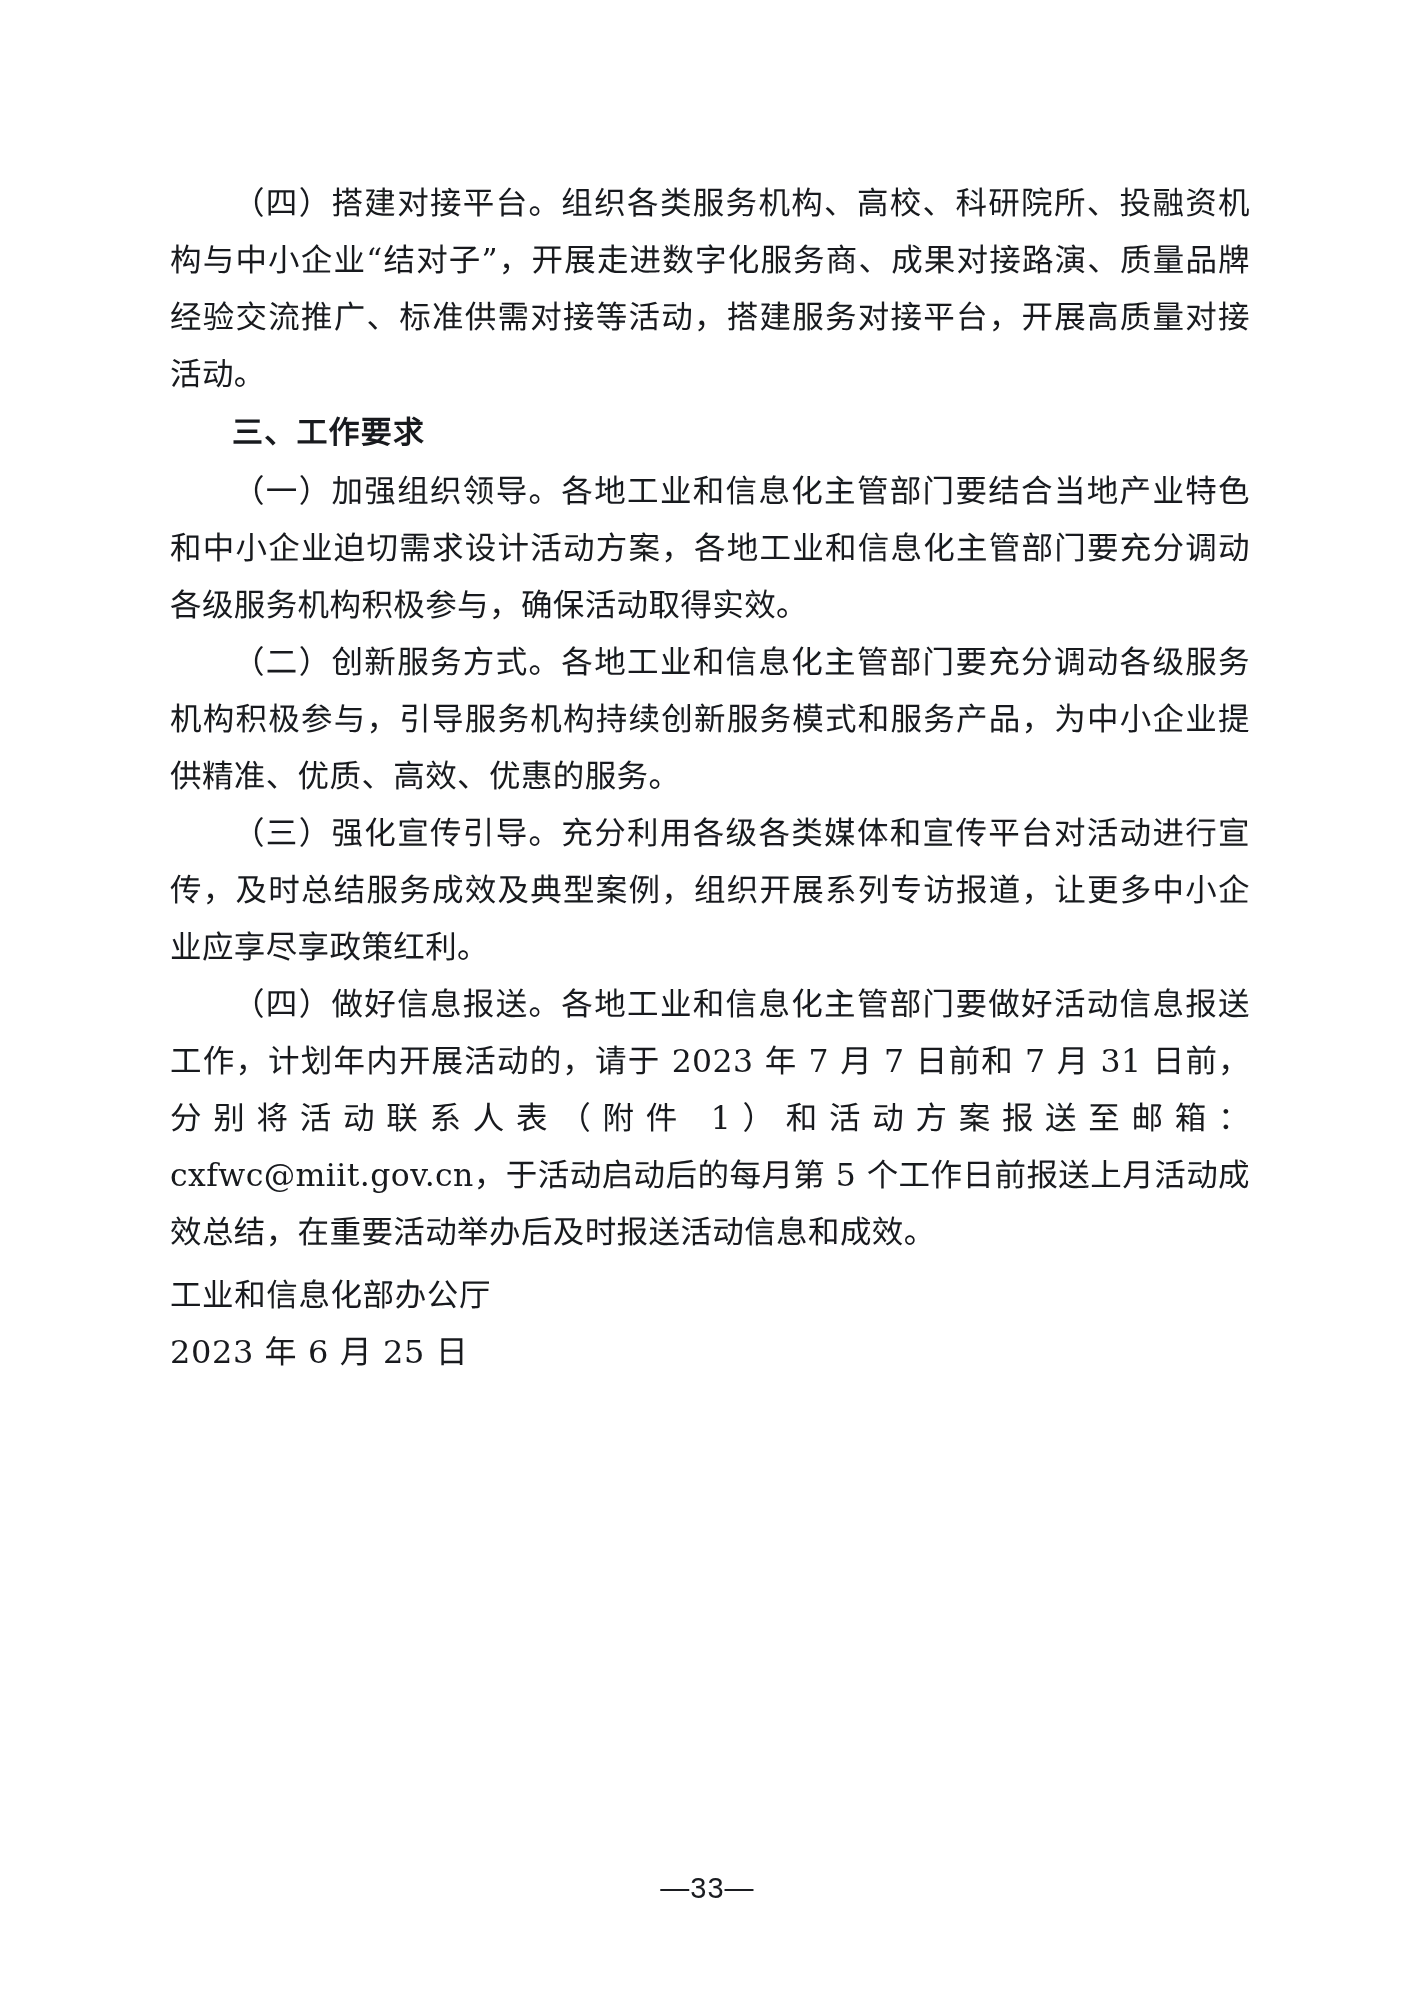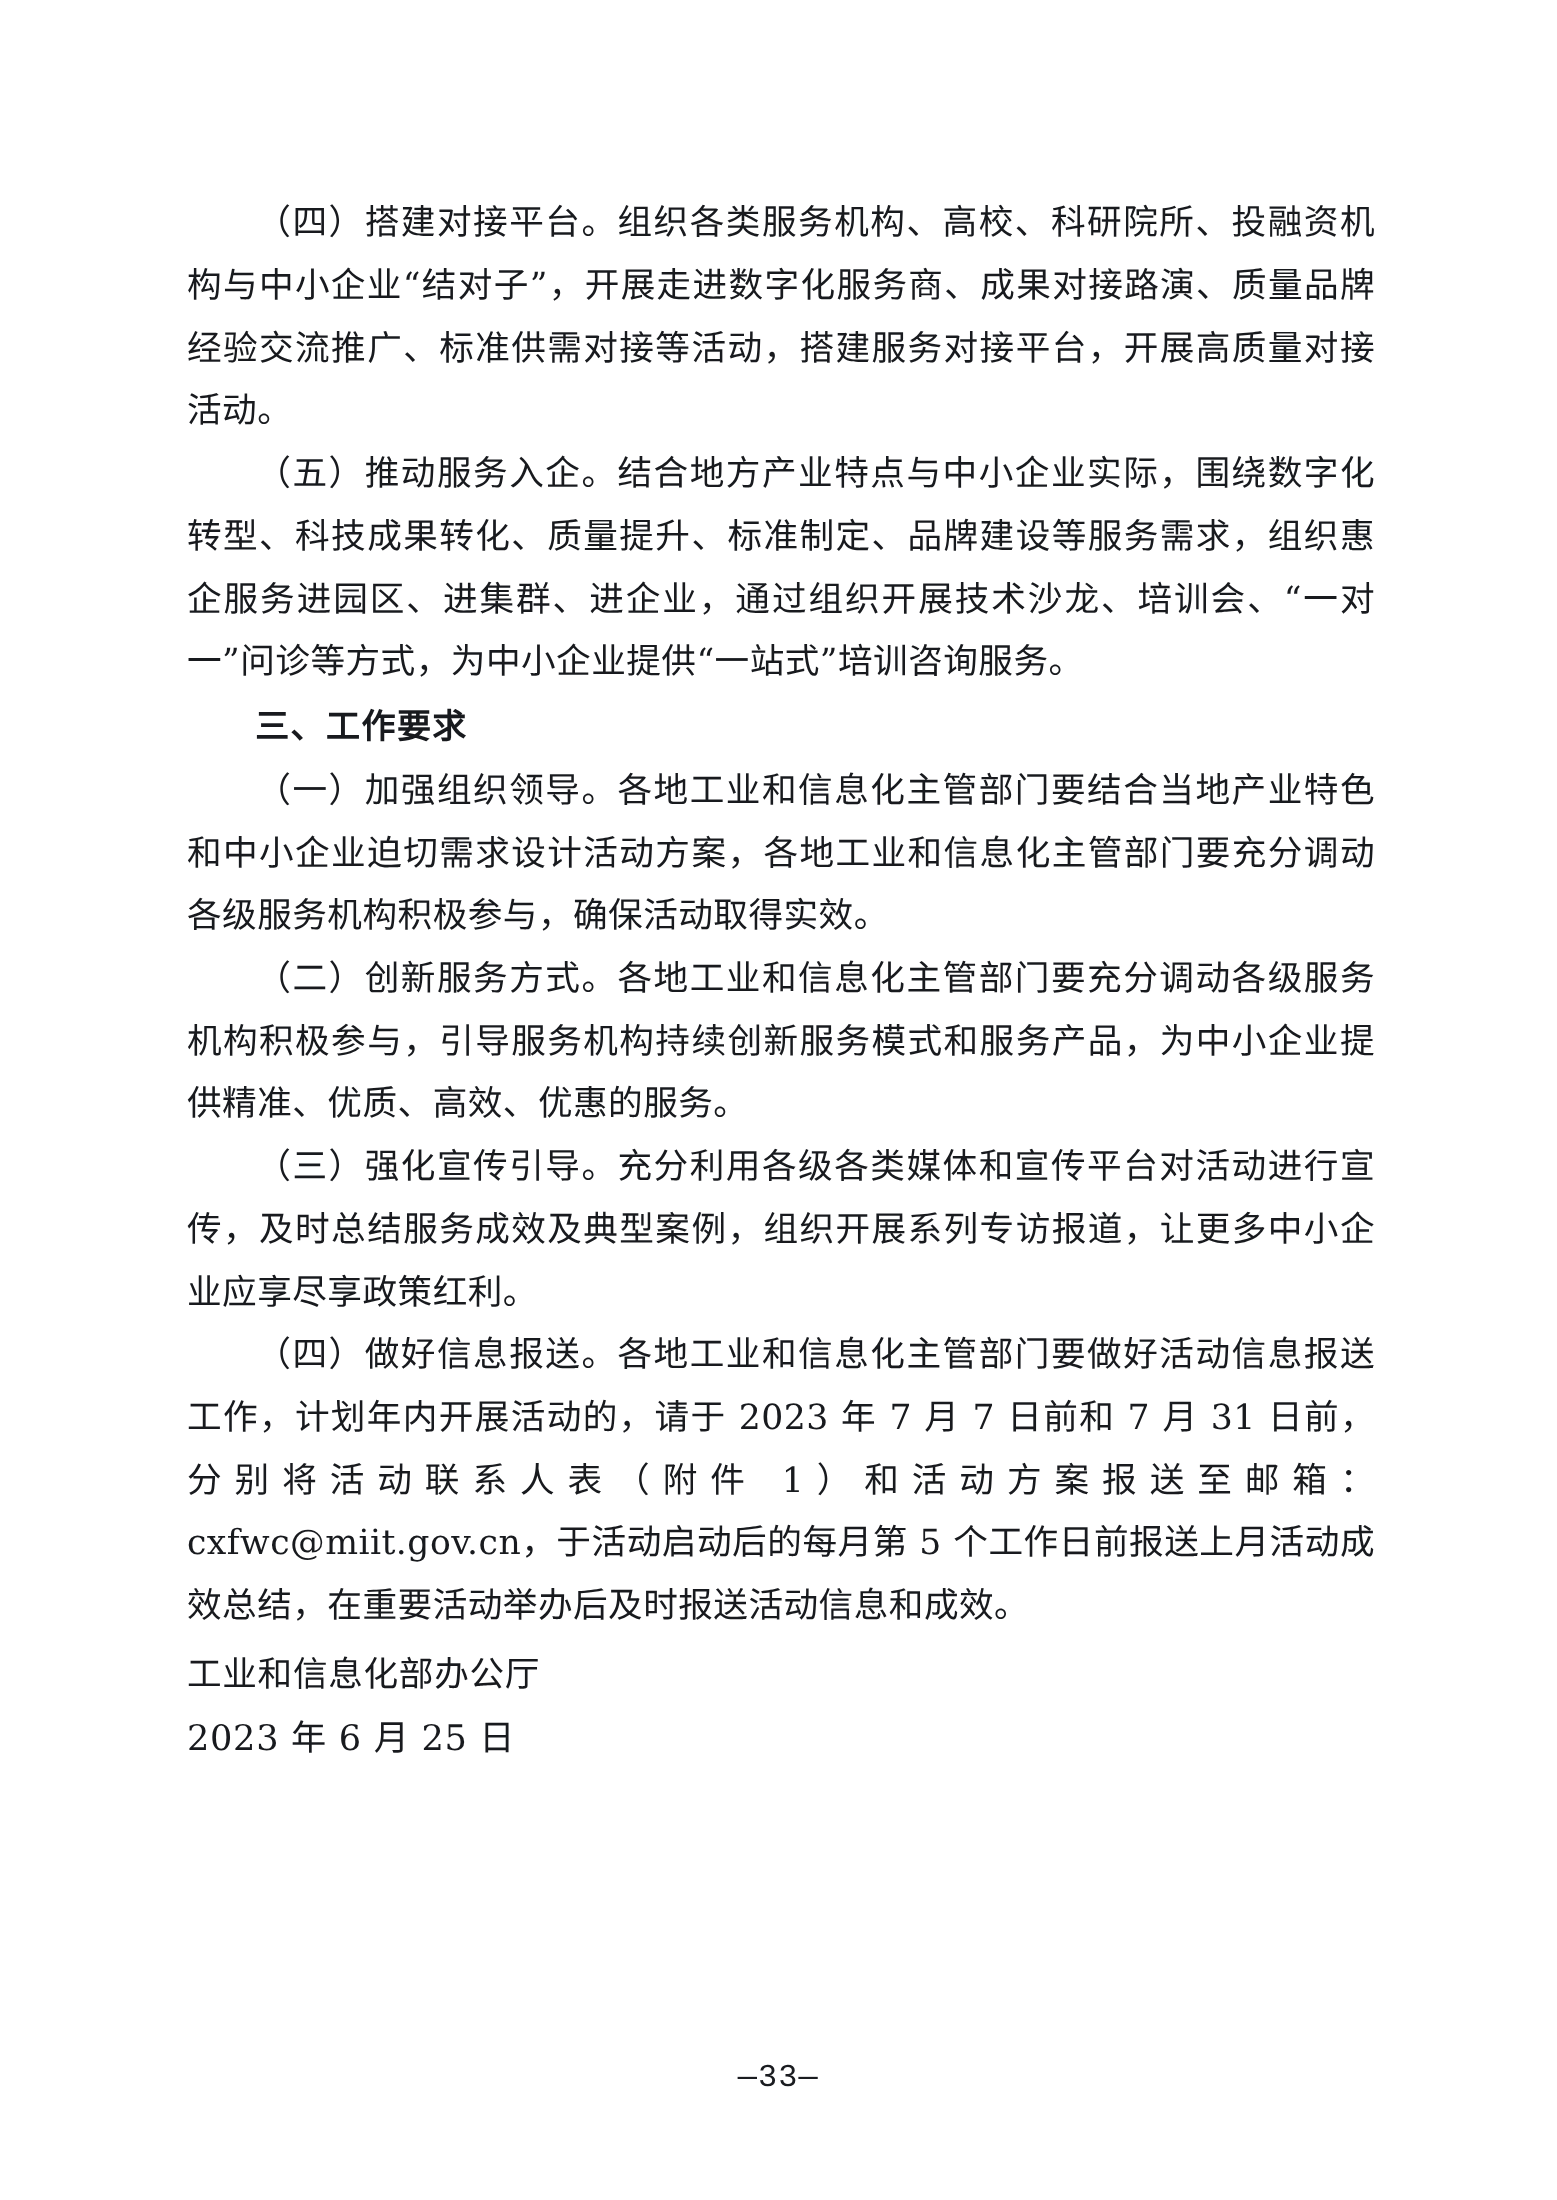--- a/index.html
+++ b/index.html
@@ -64,34 +64,33 @@
   }
   .page-number {
     position: absolute;
     left: 0;
     right: 0;
     bottom: 95px;
     text-align: center;
     font-size: 29px;
     letter-spacing: 1px;
     color: #1a1c20;
-    font-family: Liberation Mono, monospace;
+    font-family: Liberation Sans, sans-serif;
     margin-top: 36px;
   }
 </style>
 </head>
 <body>
 
 <div class="page">
 
   <div class="doc-body">
 
     <p class="para">（四）搭建对接平台。组织各类服务机构、高校、科研院所、投融资机构与中小企业“结对子”，开展走进数字化服务商、成果对接路演、质量品牌经验交流推广、标准供需对接等活动，搭建服务对接平台，开展高质量对接活动。</p>
 
-    <p class="para">（五）推动服务入企。结合地方产业特点与中小企业实际，围绕数字化转型、科技成果转化、质量提升、标准制定、品牌建设等服务需求，组织惠企服务进园区、进集群、进企业，通过组织开展技术沙龙、培训会、“一对一”问诊等方式，为中小企业提供“一站式”培训咨询服务。</p>
 
     <p class="heading">三、工作要求</p>
 
     <p class="para">（一）加强组织领导。各地工业和信息化主管部门要结合当地产业特色和中小企业迫切需求设计活动方案，各地工业和信息化主管部门要充分调动各级服务机构积极参与，确保活动取得实效。</p>
 
     <p class="para">（二）创新服务方式。各地工业和信息化主管部门要充分调动各级服务机构积极参与，引导服务机构持续创新服务模式和服务产品，为中小企业提供精准、优质、高效、优惠的服务。</p>
 
     <p class="para">（三）强化宣传引导。充分利用各级各类媒体和宣传平台对活动进行宣传，及时总结服务成效及典型案例，组织开展系列专访报道，让更多中小企业应享尽享政策红利。</p>
 
     <p class="para">（四）做好信息报送。各地工业和信息化主管部门要做好活动信息报送工作，计划年内开展活动的，请于 2023 年 7 月 7 日前和 7 月 31 日前，分别将活动联系人表（附件 1）和活动方案报送至邮箱：cxfwc@miit.gov.cn，于活动启动后的每月第 5 个工作日前报送上月活动成效总结，在重要活动举办后及时报送活动信息和成效。</p>

